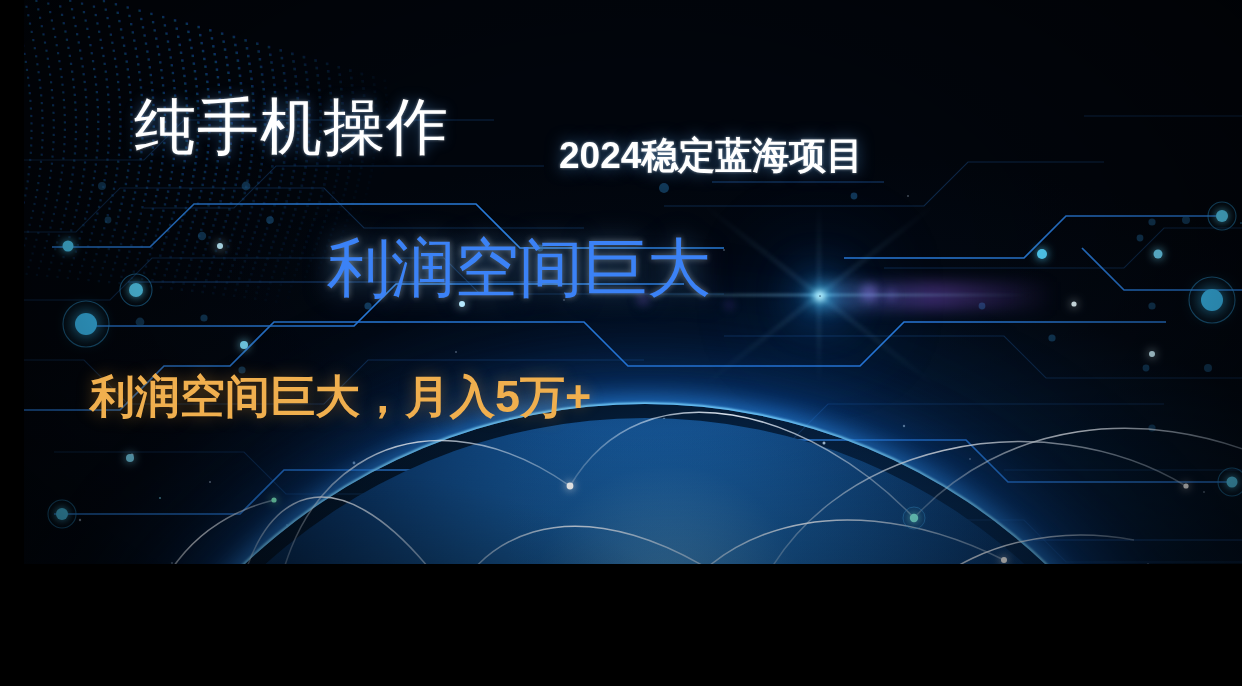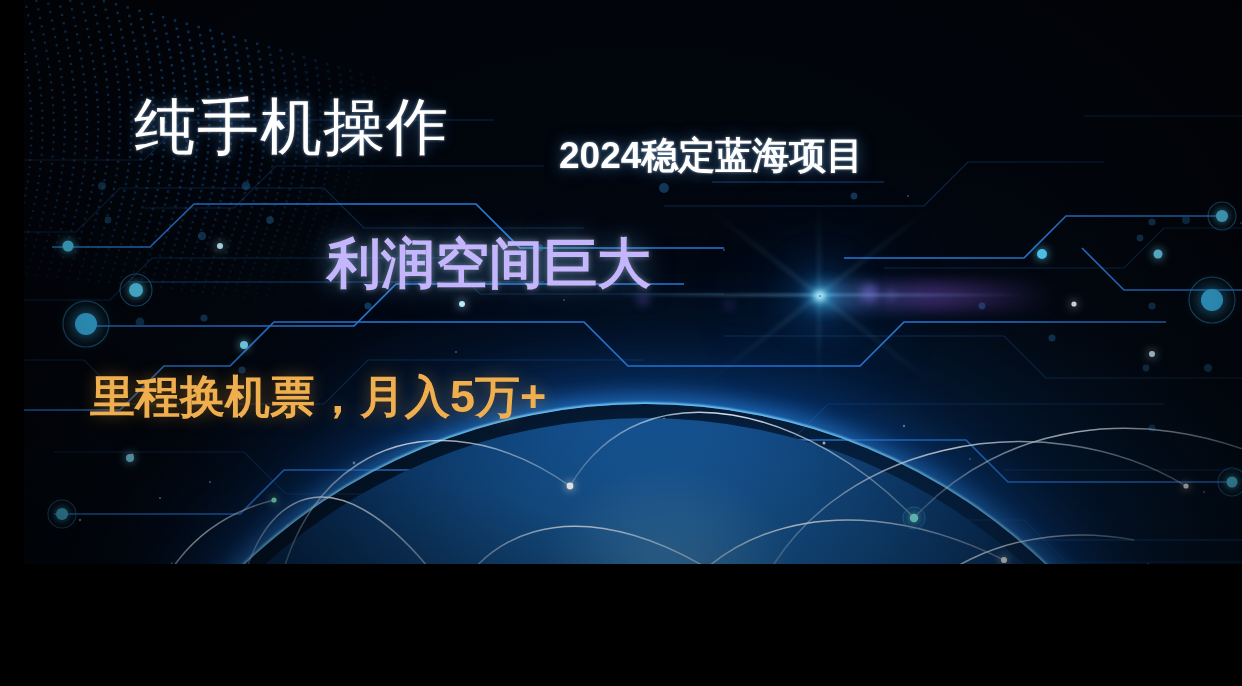--- a/index.html
+++ b/index.html
@@ -133,21 +133,21 @@
     text-shadow:0 0 14px rgba(90,170,255,.45), 0 0 3px rgba(255,255,255,.5);
   }
   .t-2024{
     left:535px;top:137px;
     font-size:37px;font-weight:700;color:#ffffff;
     letter-spacing:0px;
     text-shadow:0 0 16px rgba(100,180,255,.5), 0 0 3px rgba(255,255,255,.55);
   }
   .t-profit{
     left:303px;top:236px;
-    font-size:54px;font-weight:700;color:#c4b5fd;
+    font-size:64px;font-weight:400;color:#3b82f6;
     letter-spacing:0px;
     text-shadow:0 0 26px rgba(110,185,255,.55), 0 0 6px rgba(255,255,255,.40);
   }
   .t-easy{
     left:66px;top:374px;
     font-size:45px;font-weight:700;color:#F0AF4E;
     letter-spacing:0px;
     text-shadow:0 0 16px rgba(240,160,50,.40);
   }
   .t-zero{
@@ -2258,15 +2258,15 @@
   <div class="flare-ray" style="width:300px;height:1.6px;margin-left:-150px;margin-top:-1px;transform:rotate(-38deg);filter:blur(2px);opacity:.5;"></div>
   <div class="flare-ghost" style="left:836px;top:284px;width:18px;height:18px;background:rgba(150,130,240,.45);"></div>
   <div class="flare-ghost" style="left:862px;top:290px;width:10px;height:10px;background:rgba(130,110,220,.40);"></div>
   <div class="flare-ghost" style="left:612px;top:292px;width:14px;height:14px;background:rgba(120,90,200,.30);"></div>
   <div class="flare-ghost" style="left:700px;top:300px;width:10px;height:10px;background:rgba(110,80,190,.25);"></div>
   <div class="flare-core"></div>
 
   <div class="t t-pure">纯手机操作</div>
   <div class="t t-2024">2024稳定蓝海项目</div>
   <div class="t t-profit">利润空间巨大</div>
-  <div class="t t-easy">里程换机票，月入5万+</div>
+  <div class="t t-easy">利润空间巨大，月入5万+</div>
 
 </div>
 
 </body></html>

